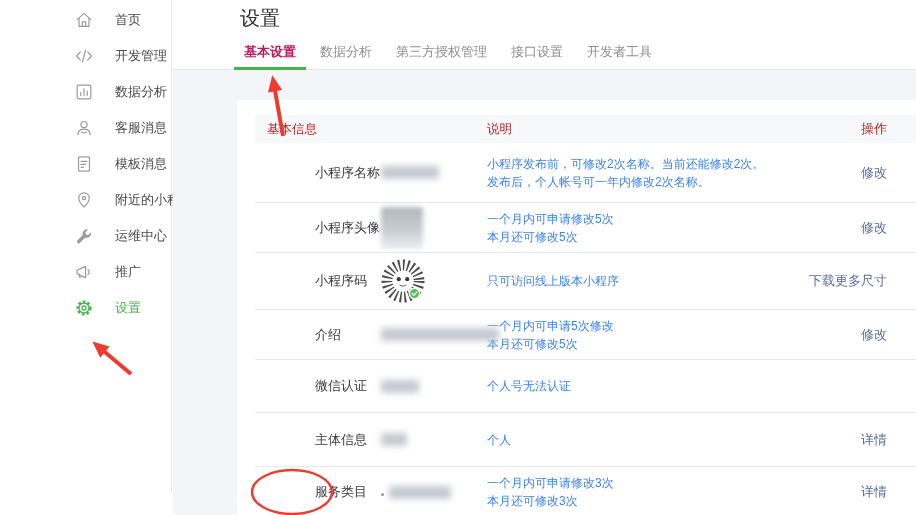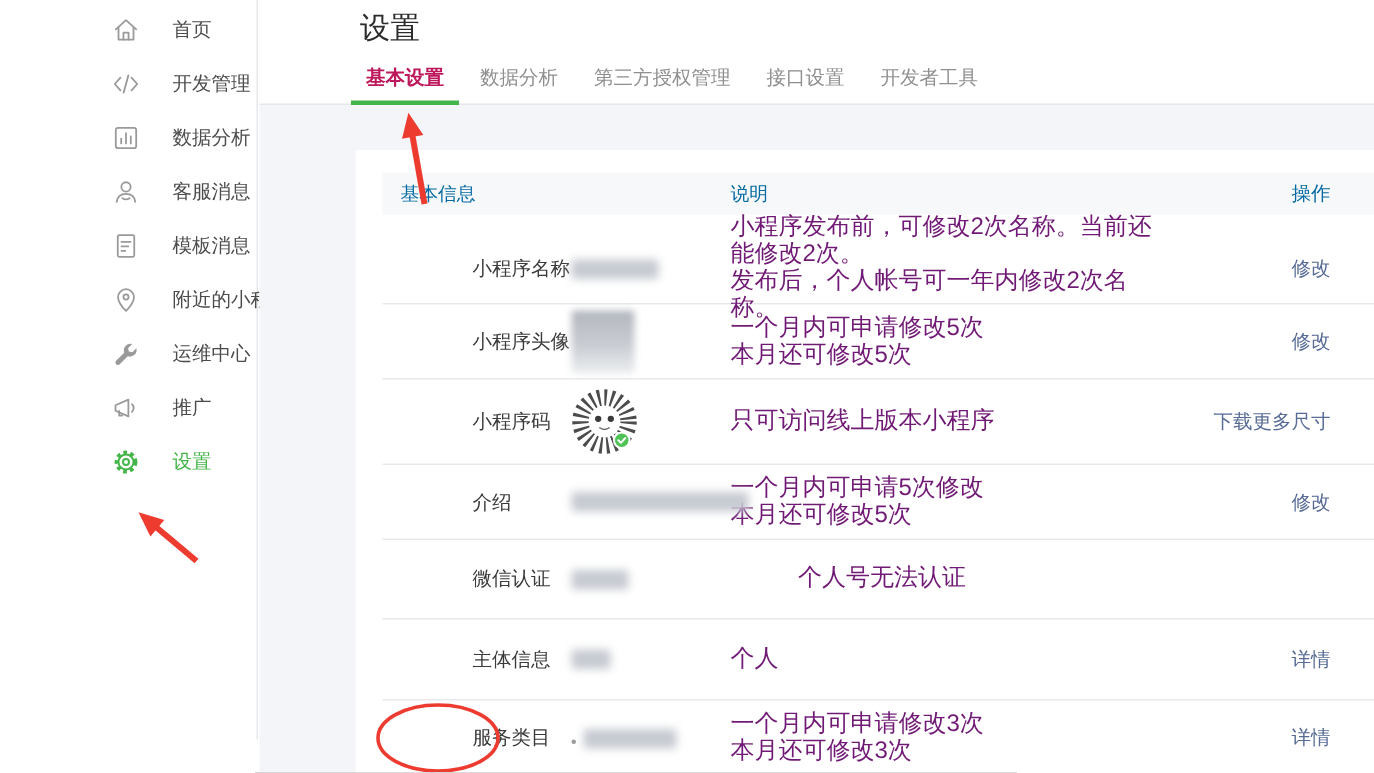--- a/index.html
+++ b/index.html
@@ -21,34 +21,34 @@
   .page-title { position:absolute; left:67px; top:5px; font-size:20px; font-weight:400; color:#2b2b2b; }
   .tabs { position:absolute; left:61px; bottom:-1px; display:flex; }
   .tab { font-size:13px; color:#8f8f8f; padding:0 10px; margin-right:4px; height:31px;
          line-height:26px; border-bottom:3px solid transparent; cursor:pointer; white-space:nowrap; }
   .tab.active { color:#be185d; font-weight:700; border-bottom-color:#44b549; }
 
   
   .card { position:absolute; left:64px; top:100px; right:0; bottom:0; background:#fff; padding:15px 0 0 18px; }
   .thead, .row { display:grid; grid-template-columns:220px 1fr 110px; align-items:center;
                  padding:0 29px 0 12px; }
-  .thead { height:28px; background:#f7f8fa; font-size:12.5px; color:#0369a1; }
+  .thead { height:28px; background:#f7f8fa; font-size:12.5px; color:#b91c1c; }
   .thead .c-action { text-align:right; }
   .rows .row { border-bottom:1px solid #e9e9ec; }
   .rows .row:nth-child(1){ height:60px; }
   .rows .row:nth-child(2){ height:50px; }
   .rows .row:nth-child(3){ height:57px; }
   .rows .row:nth-child(4){ height:50px; }
-  .rows .row:nth-child(5){ height:53px;gap:45px; }
+  .rows .row:nth-child(5){ height:53px; }
   .rows .row:nth-child(6){ height:54px; }
   .rows .row:nth-child(7){ height:50px; border-bottom:none; }
   .c-info { display:flex; align-items:center; }
   .c-label { width:66px; flex:0 0 66px; font-size:13px; color:#3a3a3a;margin-left:48px; }
   .c-value { display:flex; align-items:center; }
-  .c-desc { font-size:16px; color:#701a75; line-height:18px; }
+  .c-desc { font-size:12px; color:#3b82f6; line-height:18px; }
   .c-action { text-align:right; font-size:13px; }
   .c-action a { color:#576b95; text-decoration:none; cursor:pointer; white-space:nowrap; }
 
   
   .blur-text { display:inline-block; height:13px; background:#c6cad1; border-radius:2px; filter:blur(3px); }
   .dot { width:3px; height:3px; border-radius:50%; background:#9b9b9b; margin-right:5px; align-self:flex-end; margin-bottom:3px; }
   .blur-img { width:42px; height:42px; border-radius:2px; filter:blur(2.5px);
               background:linear-gradient(180deg,#b2b6bd 0%,#c9cdd3 55%,#eceef0 100%); }
   .minicode { position:relative; width:44px; height:44px; }
 

